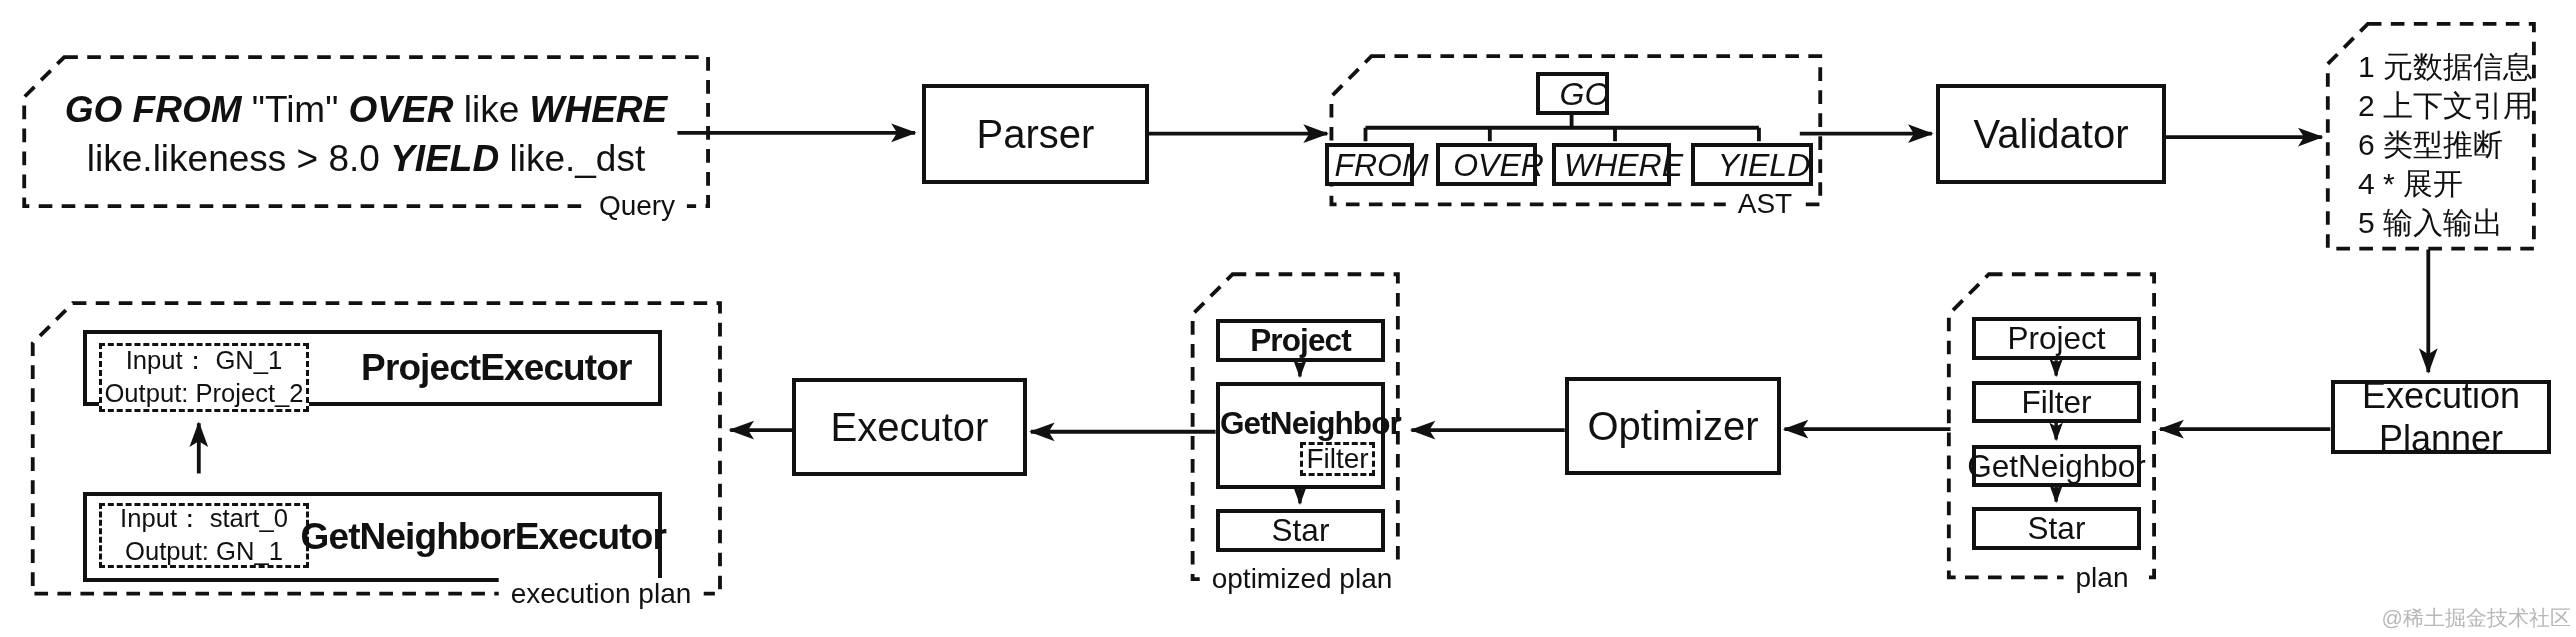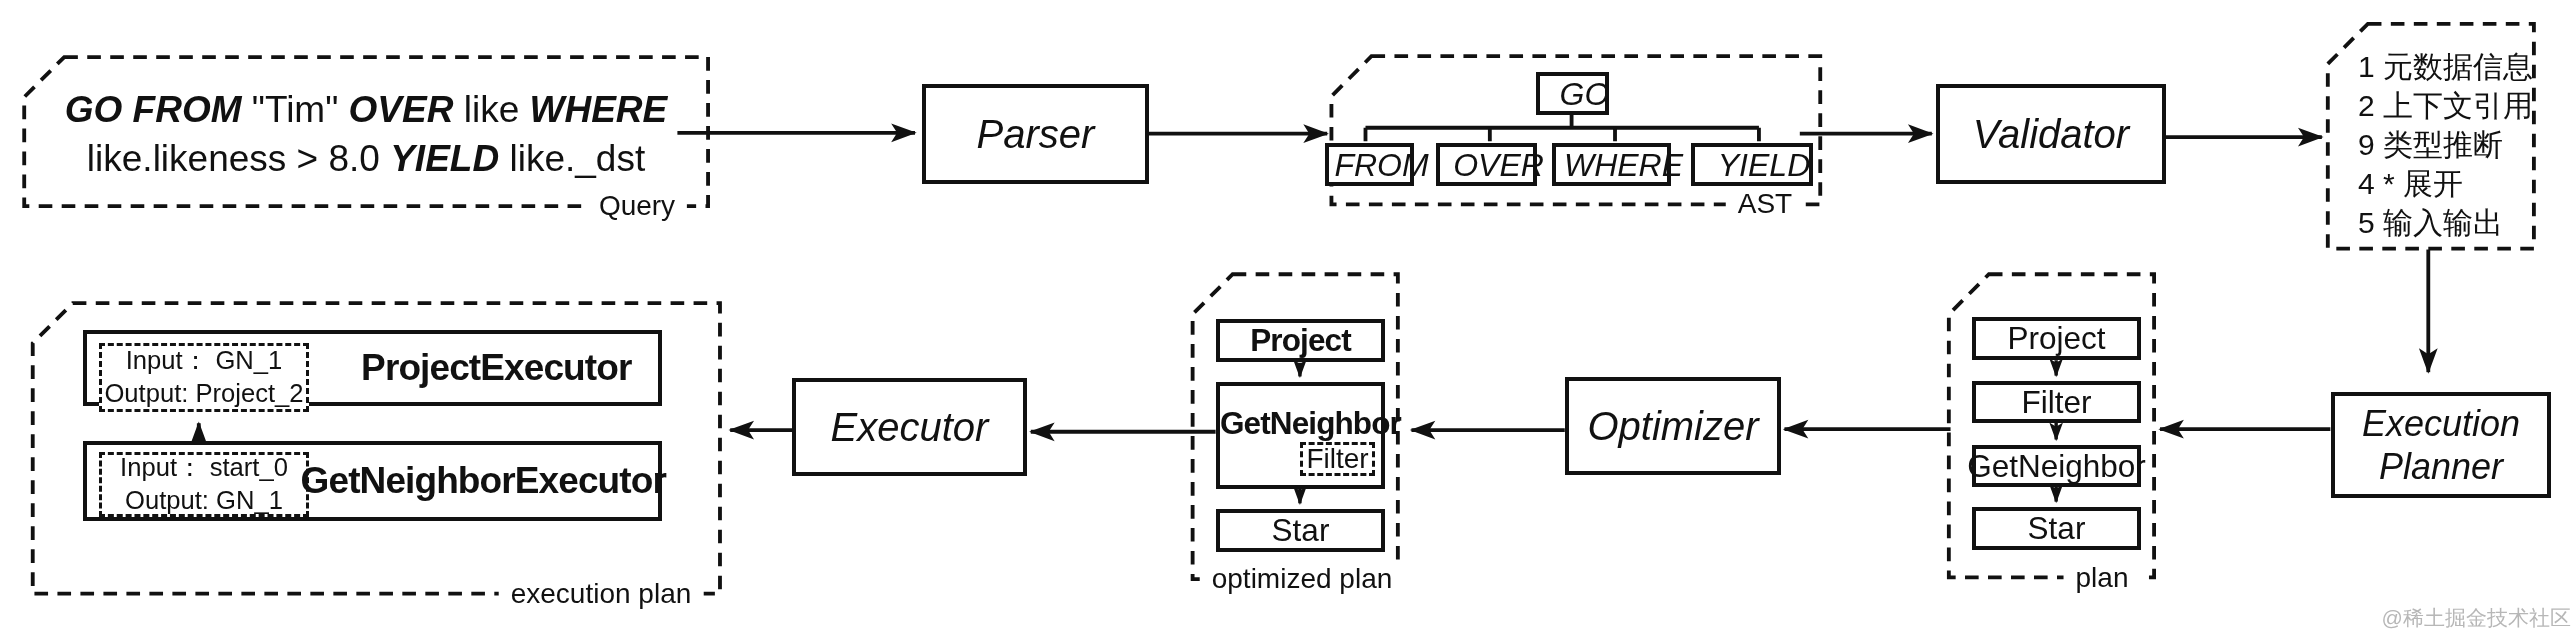--- a/index.html
+++ b/index.html
@@ -1,20 +1,20 @@
 <!DOCTYPE html>
 <html style="font-size:13.6px"><head>
 <meta charset="utf-8">
 <style>
   html,body{margin:0;padding:0;background:#fff;}
   #canvas{position:relative;width:2576px;height:637px;background:#ffffff;overflow:hidden;
           font-family:"Liberation Sans",sans-serif;color:#111;}
   #wires{position:absolute;left:0;top:0;width:2576px;height:637px;pointer-events:none;}
   .sbox{position:absolute;border:4.3px solid #111;background:#fff;display:flex;
-        align-items:center;justify-content:center;box-sizing:border-box;font-style:italic;}
+        align-items:center;justify-content:center;box-sizing:border-box;}
   .stage-label{font-size:40px;letter-spacing:0;}
   .two-line{flex-direction:column;line-height:43px;font-size:36px;}
   .kw{font-style:italic;font-weight:bold;}
   .query-box{position:absolute;left:24px;top:57px;width:684px;height:149px;
              display:flex;flex-direction:column;align-items:center;justify-content:center;
              font-size:37px;line-height:49px;box-sizing:border-box;padding-top:5.1px;}
   .qline{white-space:pre;}
   .border-chip{position:absolute;transform:translate(-50%,-50%);background:#fff;
                padding:0 12px;font-size:28px;white-space:nowrap;}
   .ast-node{position:absolute;border:4.3px solid #111;background:#fff;display:flex;
@@ -120,26 +120,26 @@
   </div>
   <span class="border-chip" style="left:1765px;top:204px;">AST</span>
 
   <div class="sbox stage-label" style="left:1936px;top:84px;width:230px;height:100px;">
     <span>Validator</span>
   </div>
 
   <div class="steps">
     <div>1 元数据信息</div>
     <div>2 上下文引用</div>
-    <div>9 类型推断</div>
+    <div>6 类型推断</div>
     <div>4 * 展开</div>
     <div>5 输入输出</div>
   </div>
 
-  <div class="sbox two-line" style="left:2331px;top:392px;width:220px;height:106px;">
+  <div class="sbox two-line" style="left:2331px;top:380px;width:220px;height:74px;">
     <span>Execution</span>
     <span>Planner</span>
   </div>
 
   <div class="pnode" style="top:317px;height:43px;">
     <span>Project</span>
   </div>
   <div class="pnode" style="top:381px;height:42px;">
     <span>Filter</span>
   </div>
@@ -173,21 +173,21 @@
     <span>Executor</span>
   </div>
 
   <div class="exec-row" style="top:330px;height:76px;">
     <div class="io-box" style="top:8.5px;height:69px;">
       <div>Input： GN_1</div>
       <div>Output: Project_2</div>
     </div>
     <div class="exec-name" style="left:256px;right:8.5px;">ProjectExecutor</div>
   </div>
-  <div class="exec-row" style="top:441px;height:80px;">
+  <div class="exec-row" style="top:492px;height:90px;">
     <div class="io-box" style="top:6.8px;height:65px;">
       <div>Input： start_0</div>
       <div>Output: GN_1</div>
     </div>
     <div class="exec-name" style="left:230px;right:8.5px;">GetNeighborExecutor</div>
   </div>
   <span class="border-chip" style="left:601px;top:594px;">execution plan</span>
 
   <div class="watermark">@稀土掘金技术社区</div>
 

